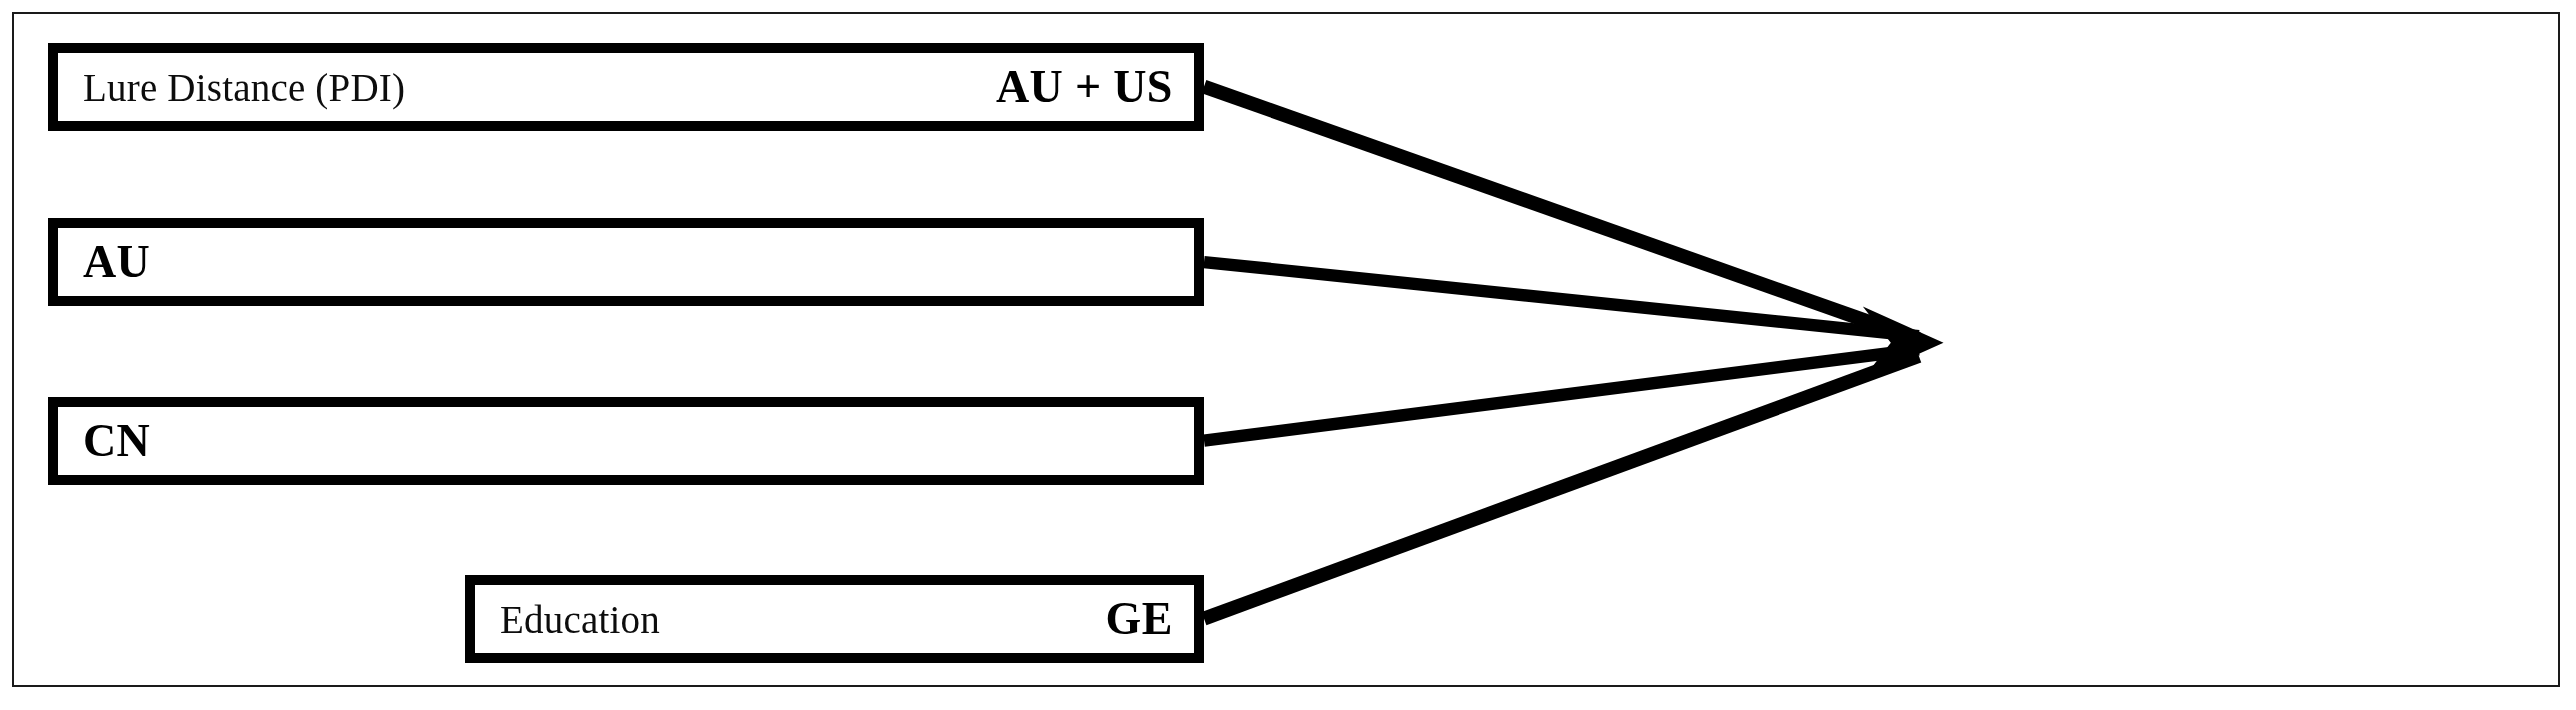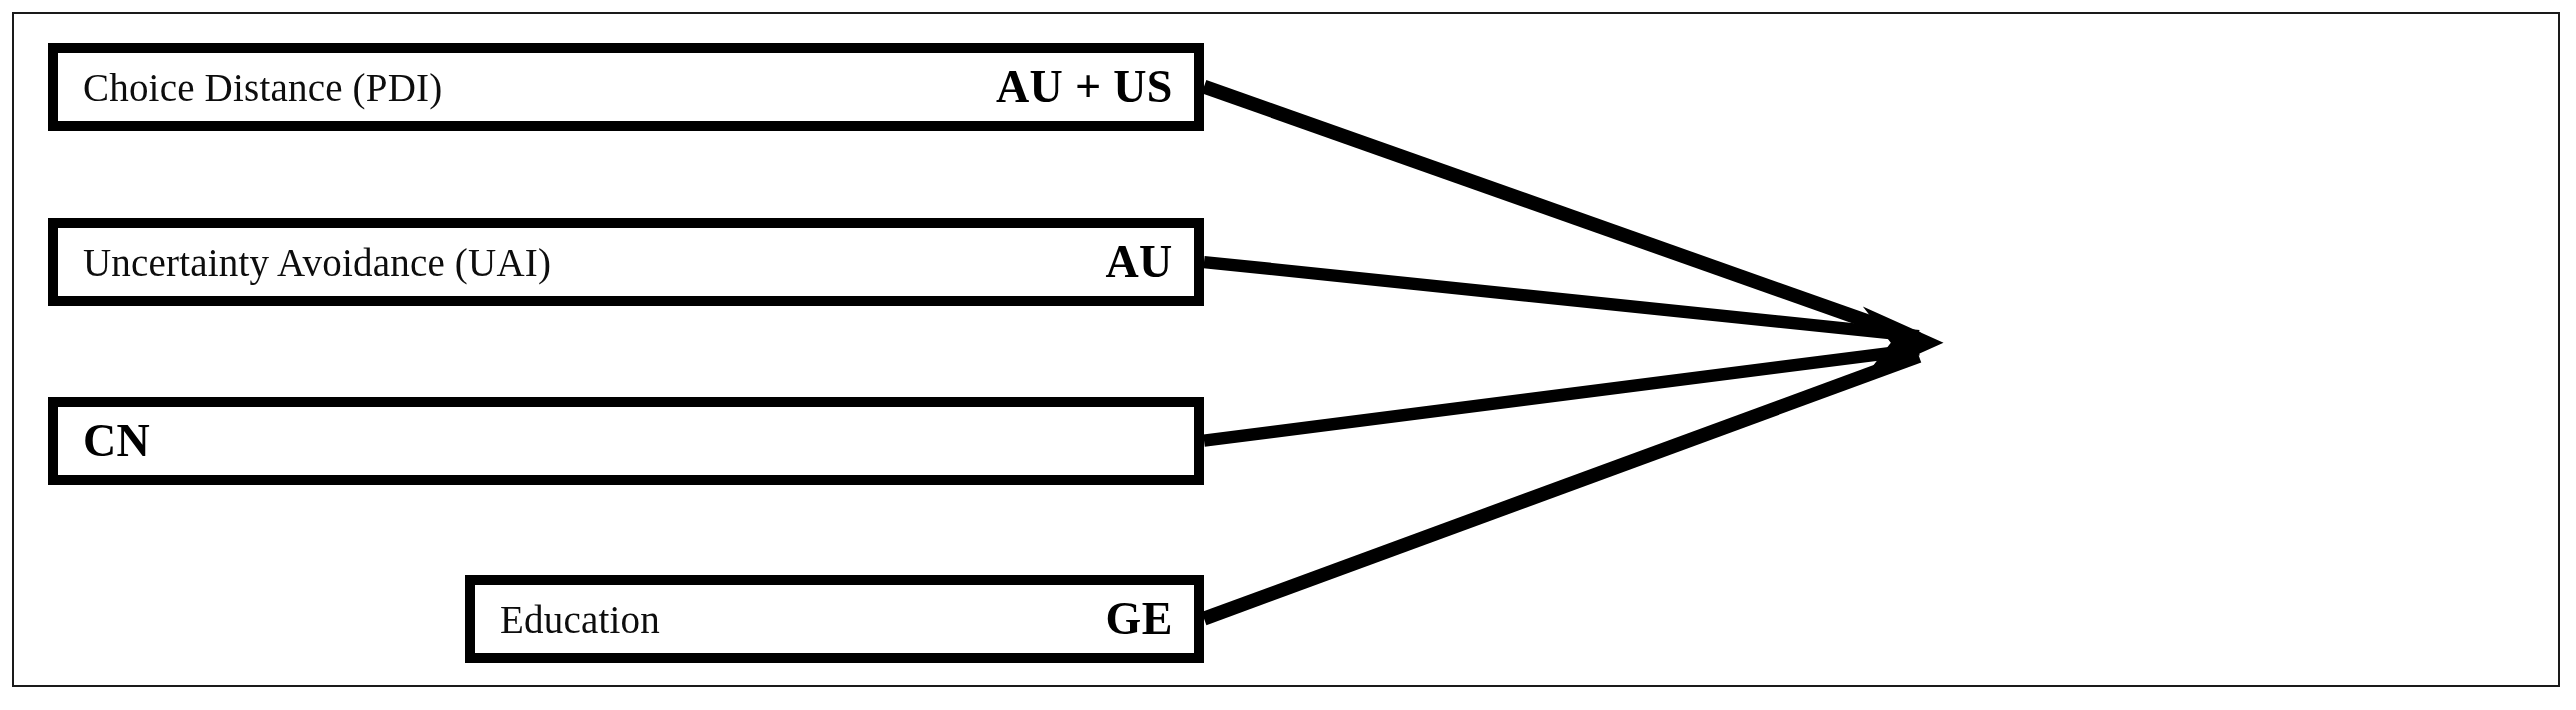--- a/index.html
+++ b/index.html
@@ -88,26 +88,25 @@
       <line x1="1462" y1="105" x2="2330" y2="412" stroke-width="17"></line>
       <line x1="1462" y1="318" x2="2330" y2="408" stroke-width="15"></line>
       <line x1="1462" y1="535" x2="2330" y2="424" stroke-width="15"></line>
       <line x1="1462" y1="751" x2="2330" y2="432" stroke-width="17"></line>
     </g>
 
     <polygon points="2262,372 2360,416 2262,460 2296,416" fill="#000000"></polygon>
   </svg>
 
   <div class="node" id="node-pdi">
-    <span class="node-label">Choice Distance (PDI)</span>
+    <span class="node-label">Lure Distance (PDI)</span>
     <span class="node-code">AU + US</span>
   </div>
 
   <div class="node" id="node-uai">
-    <span class="node-label">Uncertainty Avoidance (UAI)</span>
     <span class="node-code">AU</span>
   </div>
 
   <div class="node" id="node-mas">
     <span class="node-code">CN</span>
   </div>
 
   <div class="node" id="node-edu">
     <span class="node-label">Education</span>
     <span class="node-code">GE</span>

